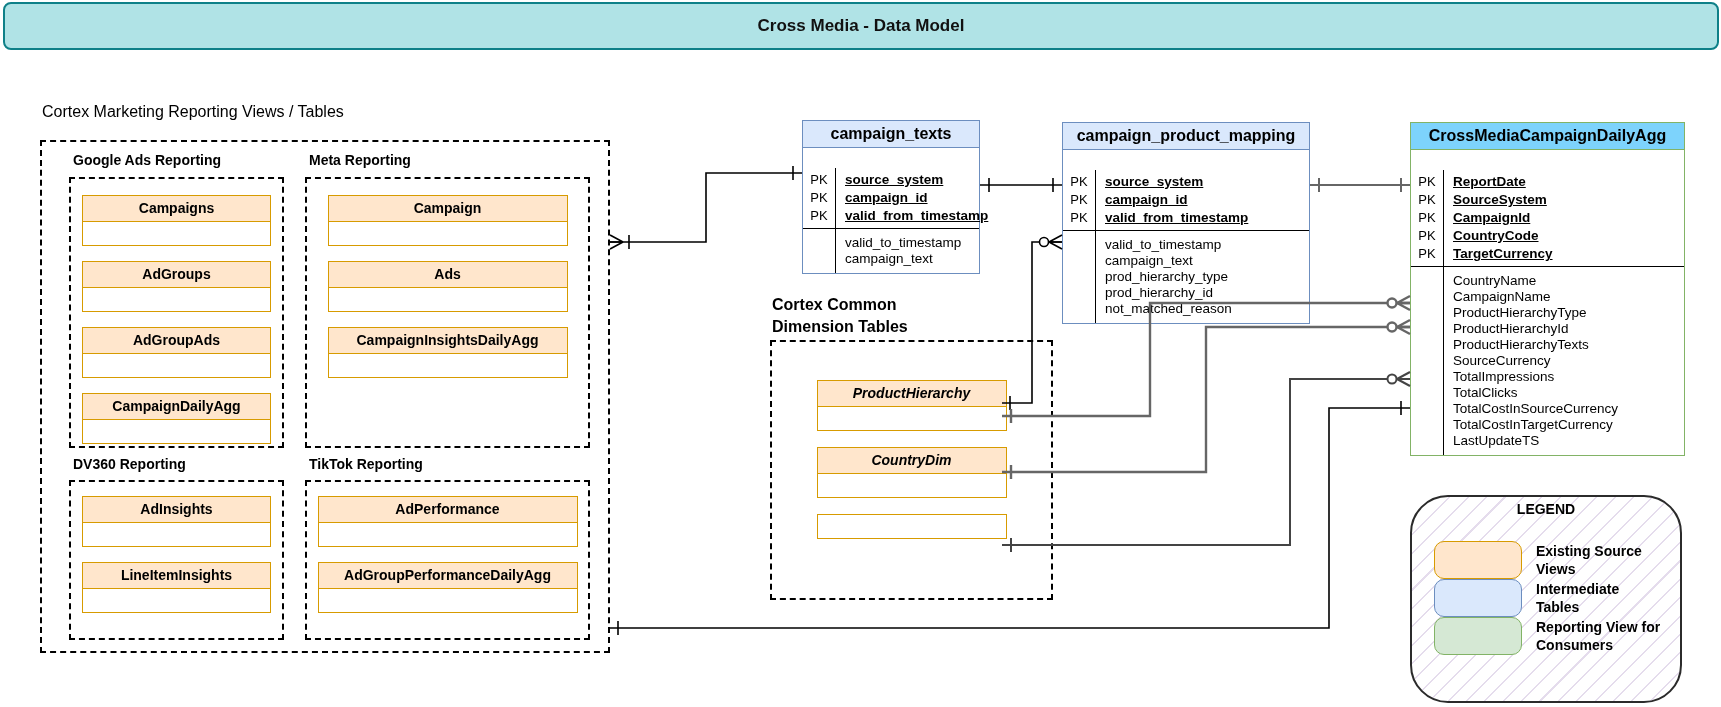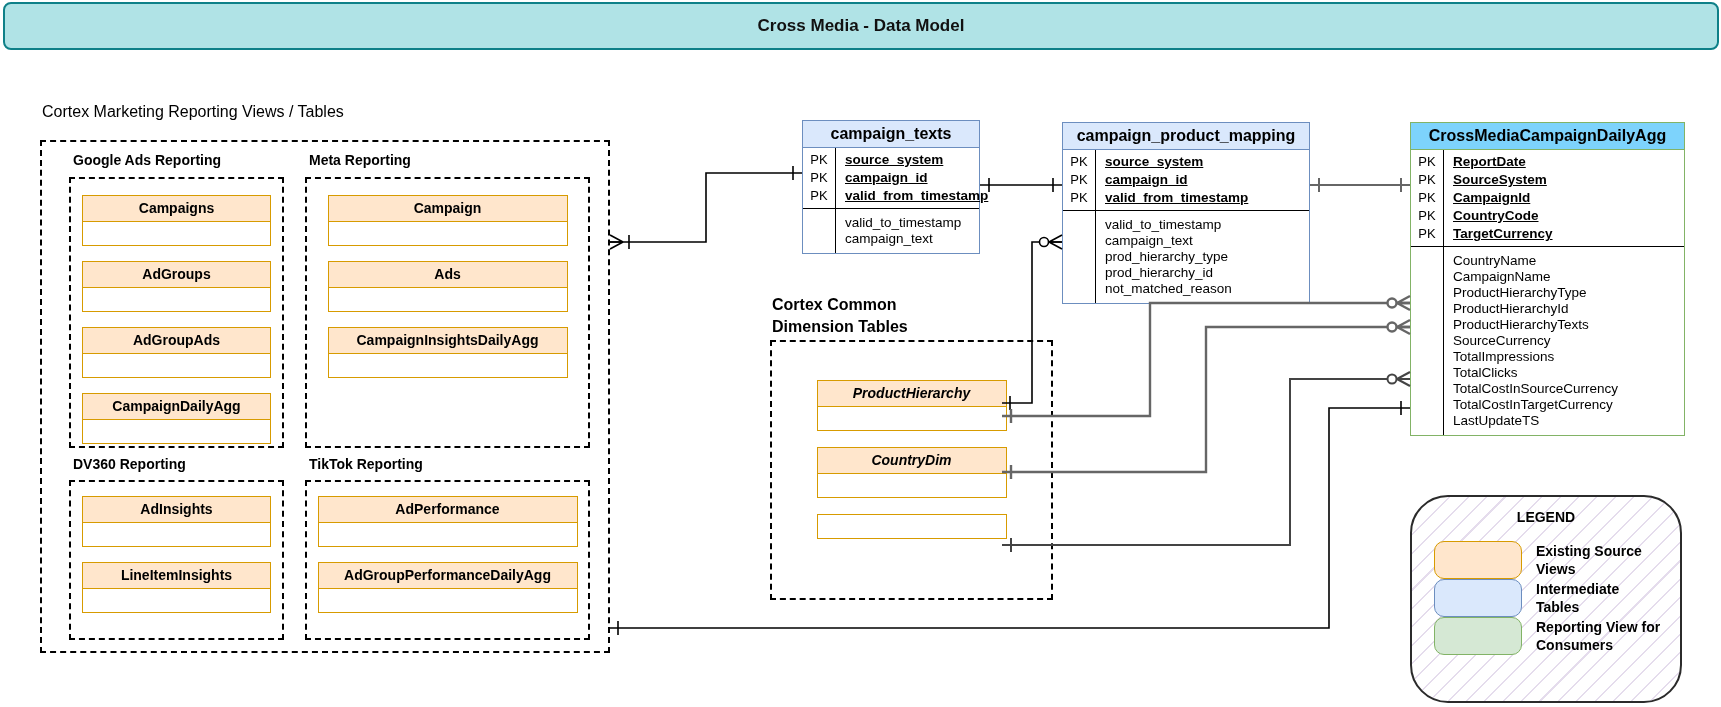--- a/index.html
+++ b/index.html
@@ -43,38 +43,38 @@
   .stable-b{height:23px;background:#fff;}
 
   
   .entity{position:absolute;box-sizing:border-box;background:#fff;}
   .e-blue{border:1.6px solid #6C8EBF;}
   .e-green{border:1.6px solid #82B366;}
   .entity-title{text-align:center;font-weight:bold;font-size:16px;color:#000;padding:4px 2px;height:18px;}
   .e-blue .entity-title{background:#DAE8FC;border-bottom:1.6px solid #6C8EBF;}
   .e-green .entity-title{background:#7dd3fc;border-bottom:1.6px solid #82B366;}
   .esec{display:flex;}
-  .esec-pk{border-bottom:1.4px solid #000;}
+  .esec-pk{border-bottom:1.4px solid #000;margin-top:20px;}
   .pkcol{width:32px;flex:0 0 32px;border-right:1.4px solid #000;padding:3px 0;}
   .pkcol div{height:18px;line-height:18px;font-size:13px;color:#000;text-align:center;}
   .ecol{flex:1;padding:3px 0 3px 9px;}
   .ecol div{height:18px;line-height:18px;font-size:13.5px;color:#000;white-space:nowrap;}
   .ecol.pknames div{font-weight:bold;text-decoration:underline;}
   .esec-body .ecol{padding:6px 0 6px 9px;}
   .esec-body .ecol div{height:16px;line-height:16px;}
   .ent-ct{left:802px;top:120px;width:178px;}
   .ent-cpm{left:1062px;top:122px;width:248px;}
   .ent-cm{left:1410px;top:122px;width:275px;}
 
   
   .legend{position:absolute;left:1410px;top:495px;width:272px;height:208px;box-sizing:border-box;
     border:2px solid #2b2b2b;border-radius:38px;
     background-image:repeating-linear-gradient(135deg,rgba(197,178,214,0.45) 0 1.5px,transparent 1.5px 13px);
     background-color:#fff;}
-  .legend-title{text-align:center;font-size:14px;font-weight:bold;color:#000;margin-top:12px;}
+  .legend-title{text-align:center;font-size:14px;font-weight:bold;color:#000;margin-top:4px;}
   .legend-items{position:absolute;left:22px;top:44px;right:14px;display:flex;flex-direction:column;}
   .legend-item{display:flex;align-items:center;gap:14px;}
   .legend-swatch{width:88px;height:38px;flex:0 0 88px;border-radius:10px;box-sizing:border-box;border:1.6px solid #000;}
   .legend-label{font-size:14px;font-weight:bold;color:#000;line-height:18px;}
 
   
   .wires{position:absolute;left:0;top:0;width:1721px;height:707px;pointer-events:none;}
 </style>
 </head>
 <body>

